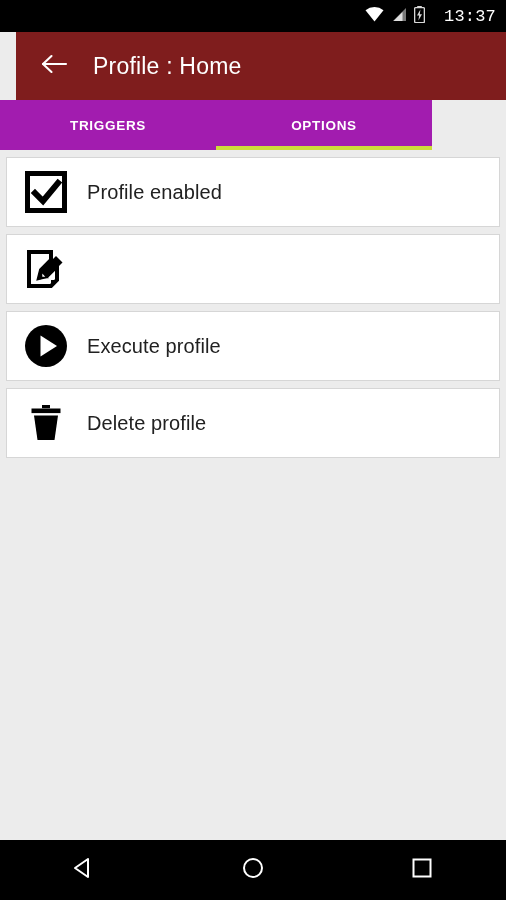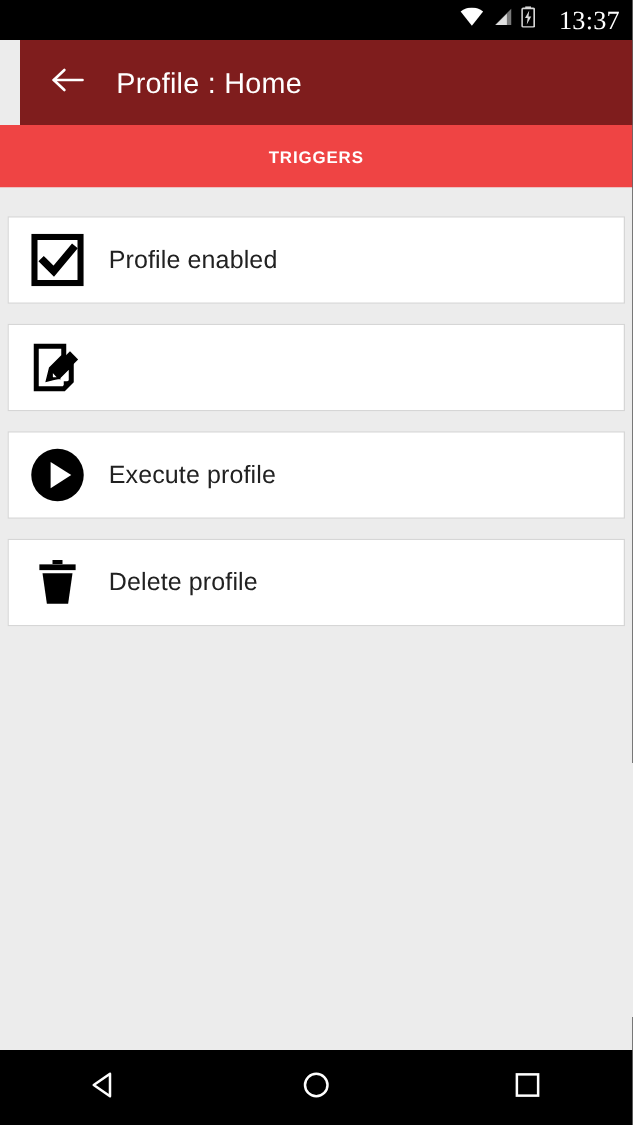--- a/index.html
+++ b/index.html
@@ -32,24 +32,24 @@
     padding-right: 10px;
     box-sizing: border-box;
   }
   .status-icons {
     display: flex;
     align-items: center;
     gap: 7px;
   }
   .status-clock {
     color: #ffffff;
-    font-size: 21px;
+    font-size: 17px;
     letter-spacing: 0.2px;
     margin-left: 19px;
-    font-family: Liberation Serif, serif;
+    font-family: Liberation Mono, monospace;
   }
   .ic { display: block; }
 
   
   .app-bar {
     position: absolute;
     top: 32px; left: 16px;
     width: 506px;
     height: 68px;
     background: #7f1d1d;
@@ -71,23 +71,23 @@
     font-weight: normal;
     margin-left: 13px;
     letter-spacing: 0.2px;
     white-space: nowrap;
   }
 
   
   .tab-bar {
     position: absolute;
     top: 100px; left: 0;
-    width: 506px;
+    width: 432px;
     height: 50px;
-    background: #ef4444;
+    background: #a21caf;
     display: flex;
   }
   .tab {
     flex: 1 1 0;
     position: relative;
     display: flex;
     align-items: center;
     justify-content: center;
     cursor: pointer;
   }
@@ -110,21 +110,21 @@
     position: absolute;
     top: 150px; left: 0;
     width: 506px;
     height: 690px;
     background: #ececec;
     padding-top: 7px;
     box-sizing: border-box;
   }
   .card {
     position: relative;
-    margin: 16px 6px 7px 6px;
+    margin: 0 6px 7px 6px;
     background: #ffffff;
     border: 1px solid #d6d6d6;
     height: 70px;
     display: flex;
     align-items: center;
     box-sizing: border-box;
     cursor: pointer;
   }
   .card-icon {
     width: 54px;
@@ -201,20 +201,24 @@
         </svg>
       </span>
     </div>
     <div class="app-title">Profile : Home</div>
   </div>
 
   <div class="tab-bar">
     <div class="tab">
       <span class="tab-label">TRIGGERS</span>
     </div>
+    <div class="tab active">
+      <span class="tab-label">OPTIONS</span>
+      <span class="tab-indicator"></span>
+    </div>
   </div>
 
   <div class="content">
 
     <div class="card">
       <div class="card-icon">
         <svg width="42" height="42" viewBox="0 0 42 42">
           <rect x="2.5" y="2.5" width="37" height="37" fill="#ffffff" stroke="#000000" stroke-width="5"></rect>
           <path d="M10 22 L18 30 L33 12" stroke="#000000" stroke-width="6" fill="none" stroke-linecap="square" stroke-linejoin="miter"></path>
         </svg>

